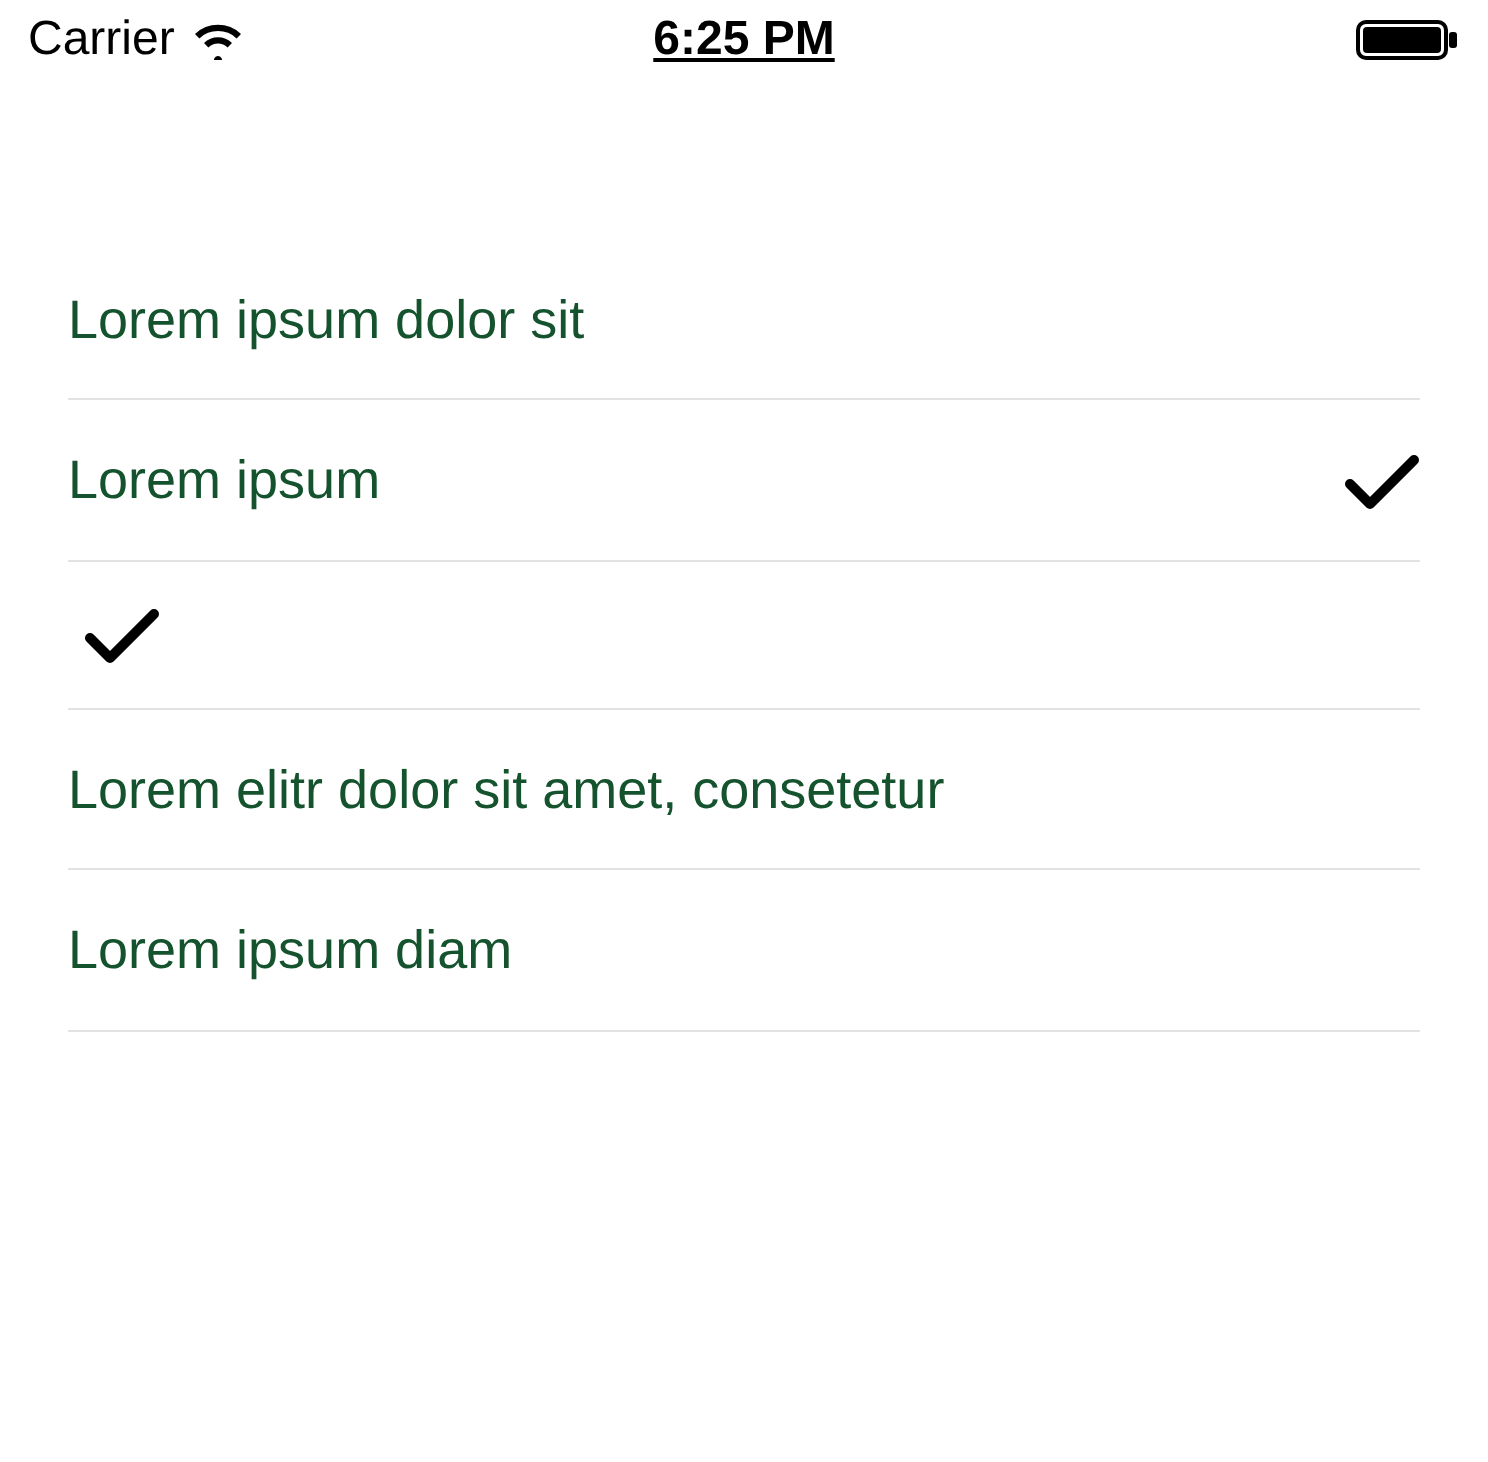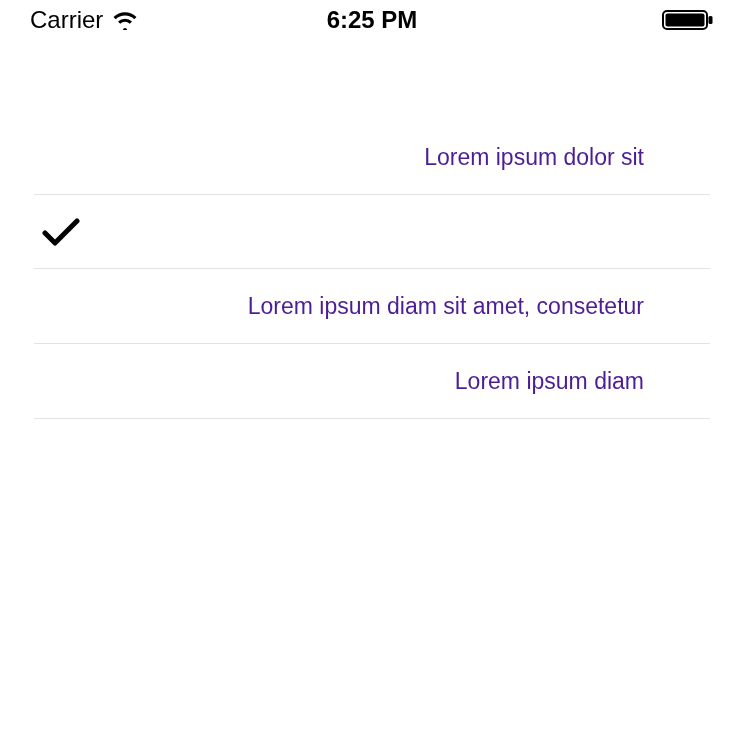--- a/index.html
+++ b/index.html
@@ -9,26 +9,26 @@
       background: #fff;
       font-family: -apple-system, "Helvetica Neue", Helvetica, Arial, sans-serif;
       color: #000;
       overflow: hidden;
     }
     .status-bar {
       height: 40px;
       display: flex;
       align-items: center;
       justify-content: space-between;
-      padding: 0 30px;
+      padding: 0 14px;
       font-size: 24px;
       font-weight: 500;
     }
     .status-left { display: flex; align-items: center; gap: 8px; }
-    .status-center { position: absolute; left: 0; right: 0; text-align: center; font-weight: 600; pointer-events: none; }
+    .status-center { position: absolute; left: 0; right: 0; text-align: center; font-weight: 600; pointer-events: none; text-decoration: underline; }
     .status-right { display: flex; align-items: center; }
     .wifi-icon svg { display: block; }
     .battery-icon svg { display: block; }
 
     .list {
       margin-top: 80px;
     }
     .row {
       display: flex;
       align-items: center;
@@ -40,26 +40,25 @@
       content: "";
       position: absolute;
       bottom: 0;
       left: 34px;
       right: 34px;
       height: 1px;
       background: #e2e2e2;
     }
     .row-label {
       flex: 1;
-      font-size: 23px;
+      font-size: 27px;
       line-height: 1.35;
-      color: #4c1d95;
+      color: #14532d;
       font-weight: 400;
       padding-right: 20px;
-      text-align: right;
     }
     .check {
       width: 46px;
       display: flex;
       justify-content: flex-end;
       align-items: center;
     }
     .check svg { display: block; }
     .hidden-check { visibility: hidden; }
   </style>
@@ -93,31 +92,39 @@
 
   <div class="row">
     <div class="row-label">Lorem ipsum dolor sit</div>
     <div class="check hidden-check">
       <svg width="38" height="30" viewBox="0 0 38 30">
           <path d="M3 16 L13 26 L35 4" fill="none" stroke="#000" stroke-width="5" stroke-linecap="round" stroke-linejoin="round"></path>
         </svg>
     </div>
   </div>
 
+  <div class="row">
+    <div class="row-label">Lorem ipsum</div>
+    <div class="check">
+      <svg width="38" height="30" viewBox="0 0 38 30">
+          <path d="M3 16 L13 26 L35 4" fill="none" stroke="#000" stroke-width="5" stroke-linecap="round" stroke-linejoin="round"></path>
+        </svg>
+    </div>
+  </div>
 
   <div class="row">
     <div class="check">
       <svg width="38" height="30" viewBox="0 0 38 30">
           <path d="M3 16 L13 26 L35 4" fill="none" stroke="#000" stroke-width="5" stroke-linecap="round" stroke-linejoin="round"></path>
         </svg>
     </div>
   </div>
 
   <div class="row">
-    <div class="row-label">Lorem ipsum diam sit amet, consetetur</div>
+    <div class="row-label">Lorem elitr dolor sit amet, consetetur</div>
     <div class="check hidden-check">
       <svg width="38" height="30" viewBox="0 0 38 30">
           <path d="M3 16 L13 26 L35 4" fill="none" stroke="#000" stroke-width="5" stroke-linecap="round" stroke-linejoin="round"></path>
         </svg>
     </div>
   </div>
 
   <div class="row">
     <div class="row-label">Lorem ipsum diam</div>
     <div class="check hidden-check">

